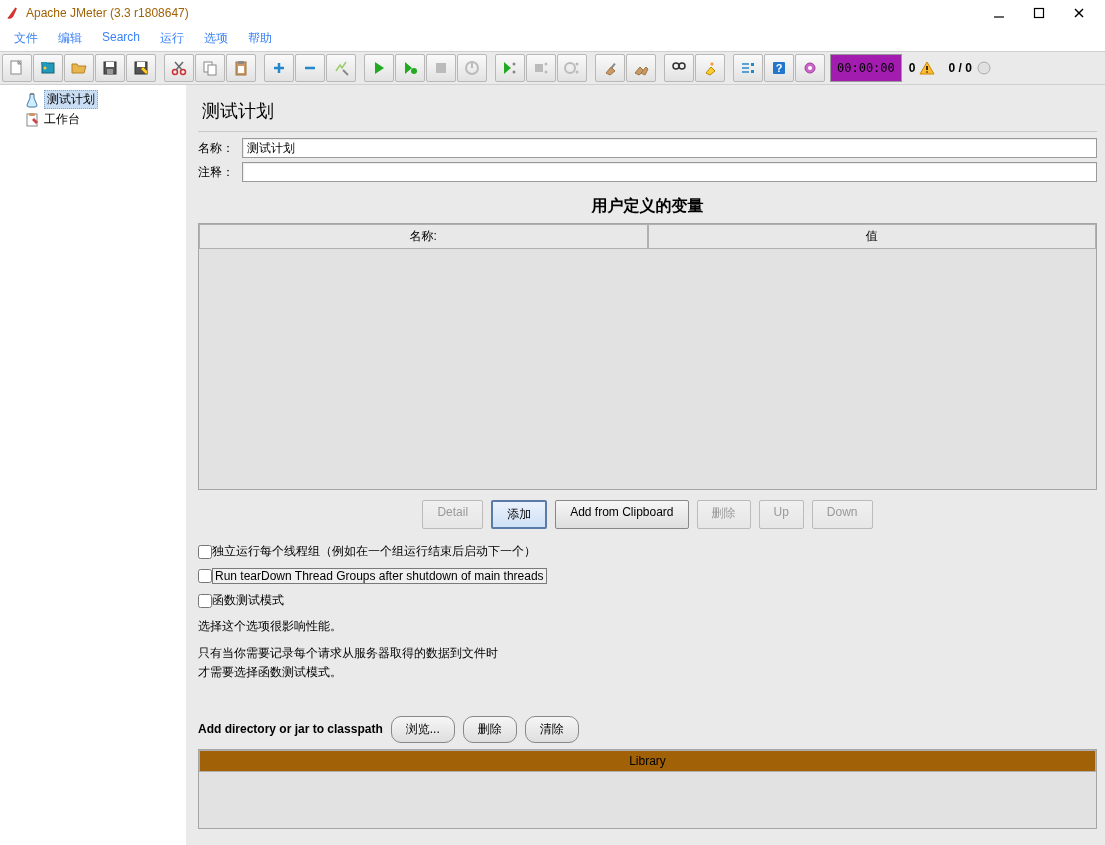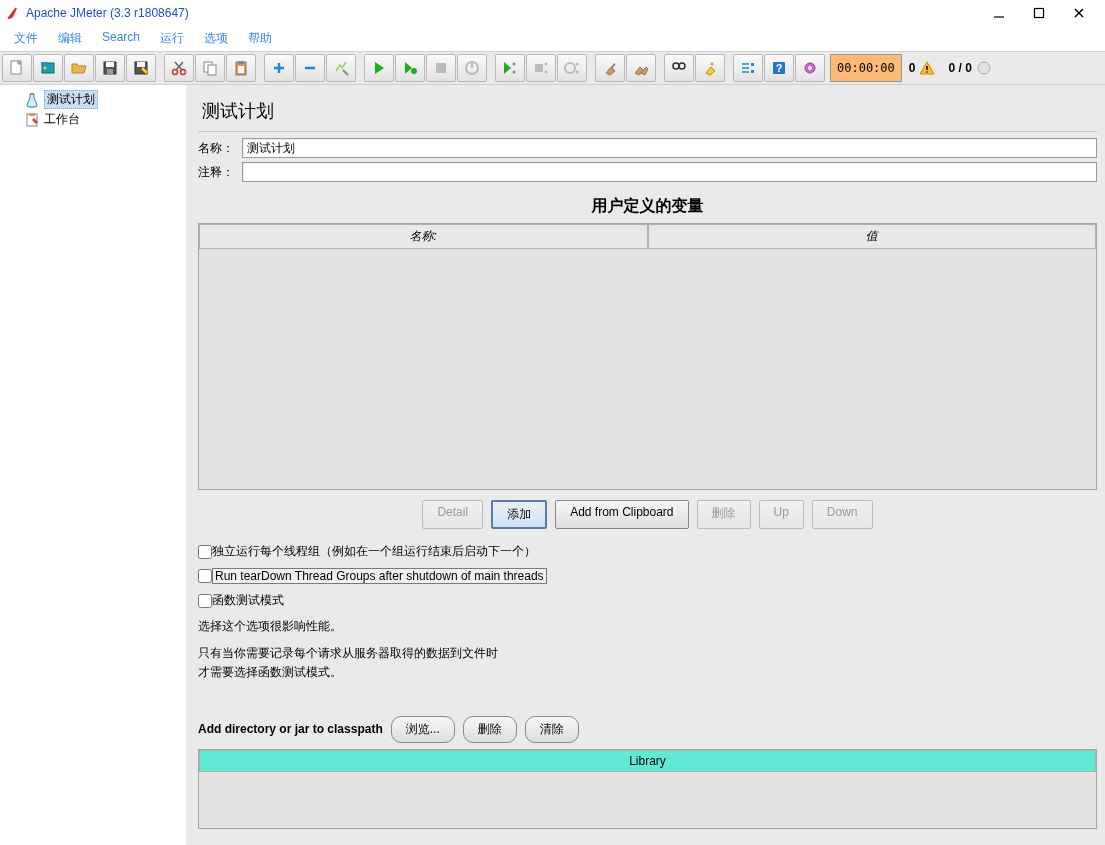--- a/index.html
+++ b/index.html
@@ -1,75 +1,75 @@
 <!DOCTYPE html>
 <html><head>
 <meta charset="utf-8">
 <style>
 * { box-sizing: border-box; margin: 0; padding: 0; font-family: "Microsoft YaHei", Arial, sans-serif; }
 body { background: #fff; font-size: 12px; width: 1105px; height: 845px; overflow: hidden; }
 
 
 .titlebar { display: flex; align-items: center; height: 26px; background: #fff; padding: 0 6px; }
 .titlebar .feather { width: 14px; height: 14px; margin-right: 6px; }
-.titlebar .title { flex: 1; color: #1d4ed8; font-size: 12px; }
+.titlebar .title { flex: 1; color: #a16207; font-size: 12px; }
 .titlebar .win-controls { display: flex; gap: 0; }
 .titlebar .win-btn { width: 40px; height: 26px; display: flex; align-items: center; justify-content: center; color: #222; }
 .titlebar .win-btn svg { width: 12px; height: 12px; }
 
 
 .menubar { display: flex; gap: 4px; padding: 2px 6px; background: #fff; }
 .menubar .menu-item { padding: 2px 8px; color: #3b82f6; cursor: default; }
 
 
 .toolbar { display: flex; align-items: center; padding: 2px 2px; background: #eaeaea; border-top: 1px solid #d0d0d0; border-bottom: 1px solid #d0d0d0; height: 34px; gap: 1px; }
 .tb-btn { width: 30px; height: 28px; display: flex; align-items: center; justify-content: center; border: 1px solid #b8b8b8; background: linear-gradient(#fafafa,#e2e2e2); border-radius: 2px; }
 .tb-btn svg { width: 18px; height: 18px; }
 .tb-sep { width: 6px; }
-.tb-time { height: 28px; min-width: 68px; border: 1px solid #999; background: #fdba74; font-family: monospace; font-size: 12px; padding: 2px 6px; margin-left: 4px; display: flex; align-items: center; }
+.tb-time { height: 28px; min-width: 68px; border: 1px solid #999; background: #a21caf; font-family: monospace; font-size: 12px; padding: 2px 6px; margin-left: 4px; display: flex; align-items: center; }
 .tb-status { display: flex; align-items: center; gap: 4px; padding: 0 6px; font-size: 12px; font-weight: bold; }
 .tb-status svg { width: 16px; height: 16px; }
 
 
 .split { display: flex; height: calc(845px - 26px - 22px - 34px); }
 .tree { width: 190px; border-right: 4px solid #eaeaea; background: #fff; padding: 4px 2px; }
 .tree-row { display: flex; align-items: center; gap: 4px; padding: 1px 2px; font-size: 12px; }
 .tree-row.selected .label { background: #c9ddf3; border: 1px dotted #7ea7ce; padding: 0 2px; }
 .tree-indent { width: 16px; }
 .tree-icon svg { width: 16px; height: 16px; display: block; }
 
 
 .content { flex: 1; background: #eaeaea; padding: 8px; overflow-y: auto; }
 .panel-title { font-size: 18px; padding: 6px 4px 8px 4px; border-bottom: 1px solid #c8c8c8; margin-bottom: 6px; }
 .form-row { display: flex; align-items: center; margin: 4px 0; gap: 6px; }
 .form-row label { font-size: 12px; min-width: 38px; }
 .form-row input[type=text] { flex: 1; border: 1px solid #9a9a9a; background: #fff; height: 20px; padding: 0 4px; box-shadow: inset 1px 1px 1px rgba(0,0,0,0.08); font-size: 12px; }
 
 .section-header { text-align: center; font-size: 16px; font-weight: bold; padding: 10px 0 6px; }
 .var-table { border: 1px solid #a5a5a5; background: #e2e2e2; }
-.var-header { display: flex; font-style: italic; }
+.var-header { display: flex; }
 .var-header .col { flex: 1; text-align: center; border: 1px solid #b0b0b0; background: #e8e8e8; padding: 3px 0; font-size: 12px; }
 .var-body { height: 240px; background: #e2e2e2; }
 
 .btn-row { display: flex; justify-content: center; gap: 8px; margin: 10px 0 14px; }
 .btn { border: 1px solid #888; background: linear-gradient(#f6f6f6,#dedede); padding: 4px 14px; font-size: 12px; border-radius: 2px; cursor: default; }
 .btn.primary { border: 2px solid #5a7aa8; background: linear-gradient(#eaf1fb,#cfe1f6); }
 .btn.disabled { color: #999; border-color: #bbb; background: linear-gradient(#f0f0f0,#e6e6e6); }
 
 .chk-row { display: flex; align-items: center; gap: 0; margin: 8px 0; font-size: 12px; }
 .chk-row input[type=checkbox] { width: 14px; height: 14px; }
 .chk-row.highlight span { border: 1px solid #7a7a7a; background: #f0f0f0; padding: 0 2px; }
 
 .help-text { font-size: 12px; margin: 8px 0; line-height: 1.6; }
 
 .classpath-row { display: flex; align-items: center; gap: 8px; margin: 33px 0 6px; font-size: 12px; font-weight: bold; }
 .classpath-row .btn { font-weight: normal; border-radius: 10px; }
 
 .lib-table { border: 1px solid #a5a5a5; background: #e2e2e2; }
-.lib-header { text-align: center; border: 1px solid #b0b0b0; background: #5eead4; padding: 3px 0; font-size: 12px; }
+.lib-header { text-align: center; border: 1px solid #b0b0b0; background: #a16207; padding: 3px 0; font-size: 12px; }
 .lib-body { height: 56px; background: #e2e2e2; }
 </style>
 </head>
 <body>
 
 <div class="titlebar">
   <svg class="feather" viewBox="0 0 16 16">
       <path d="M2 14 L10 3 Q11 1 12 3 L8 12 Q6 15 2 14 Z" fill="#d33" stroke="#a00" stroke-width="0.5"></path>
     </svg>
   <span class="title">Apache JMeter (3.3 r1808647)</span>

